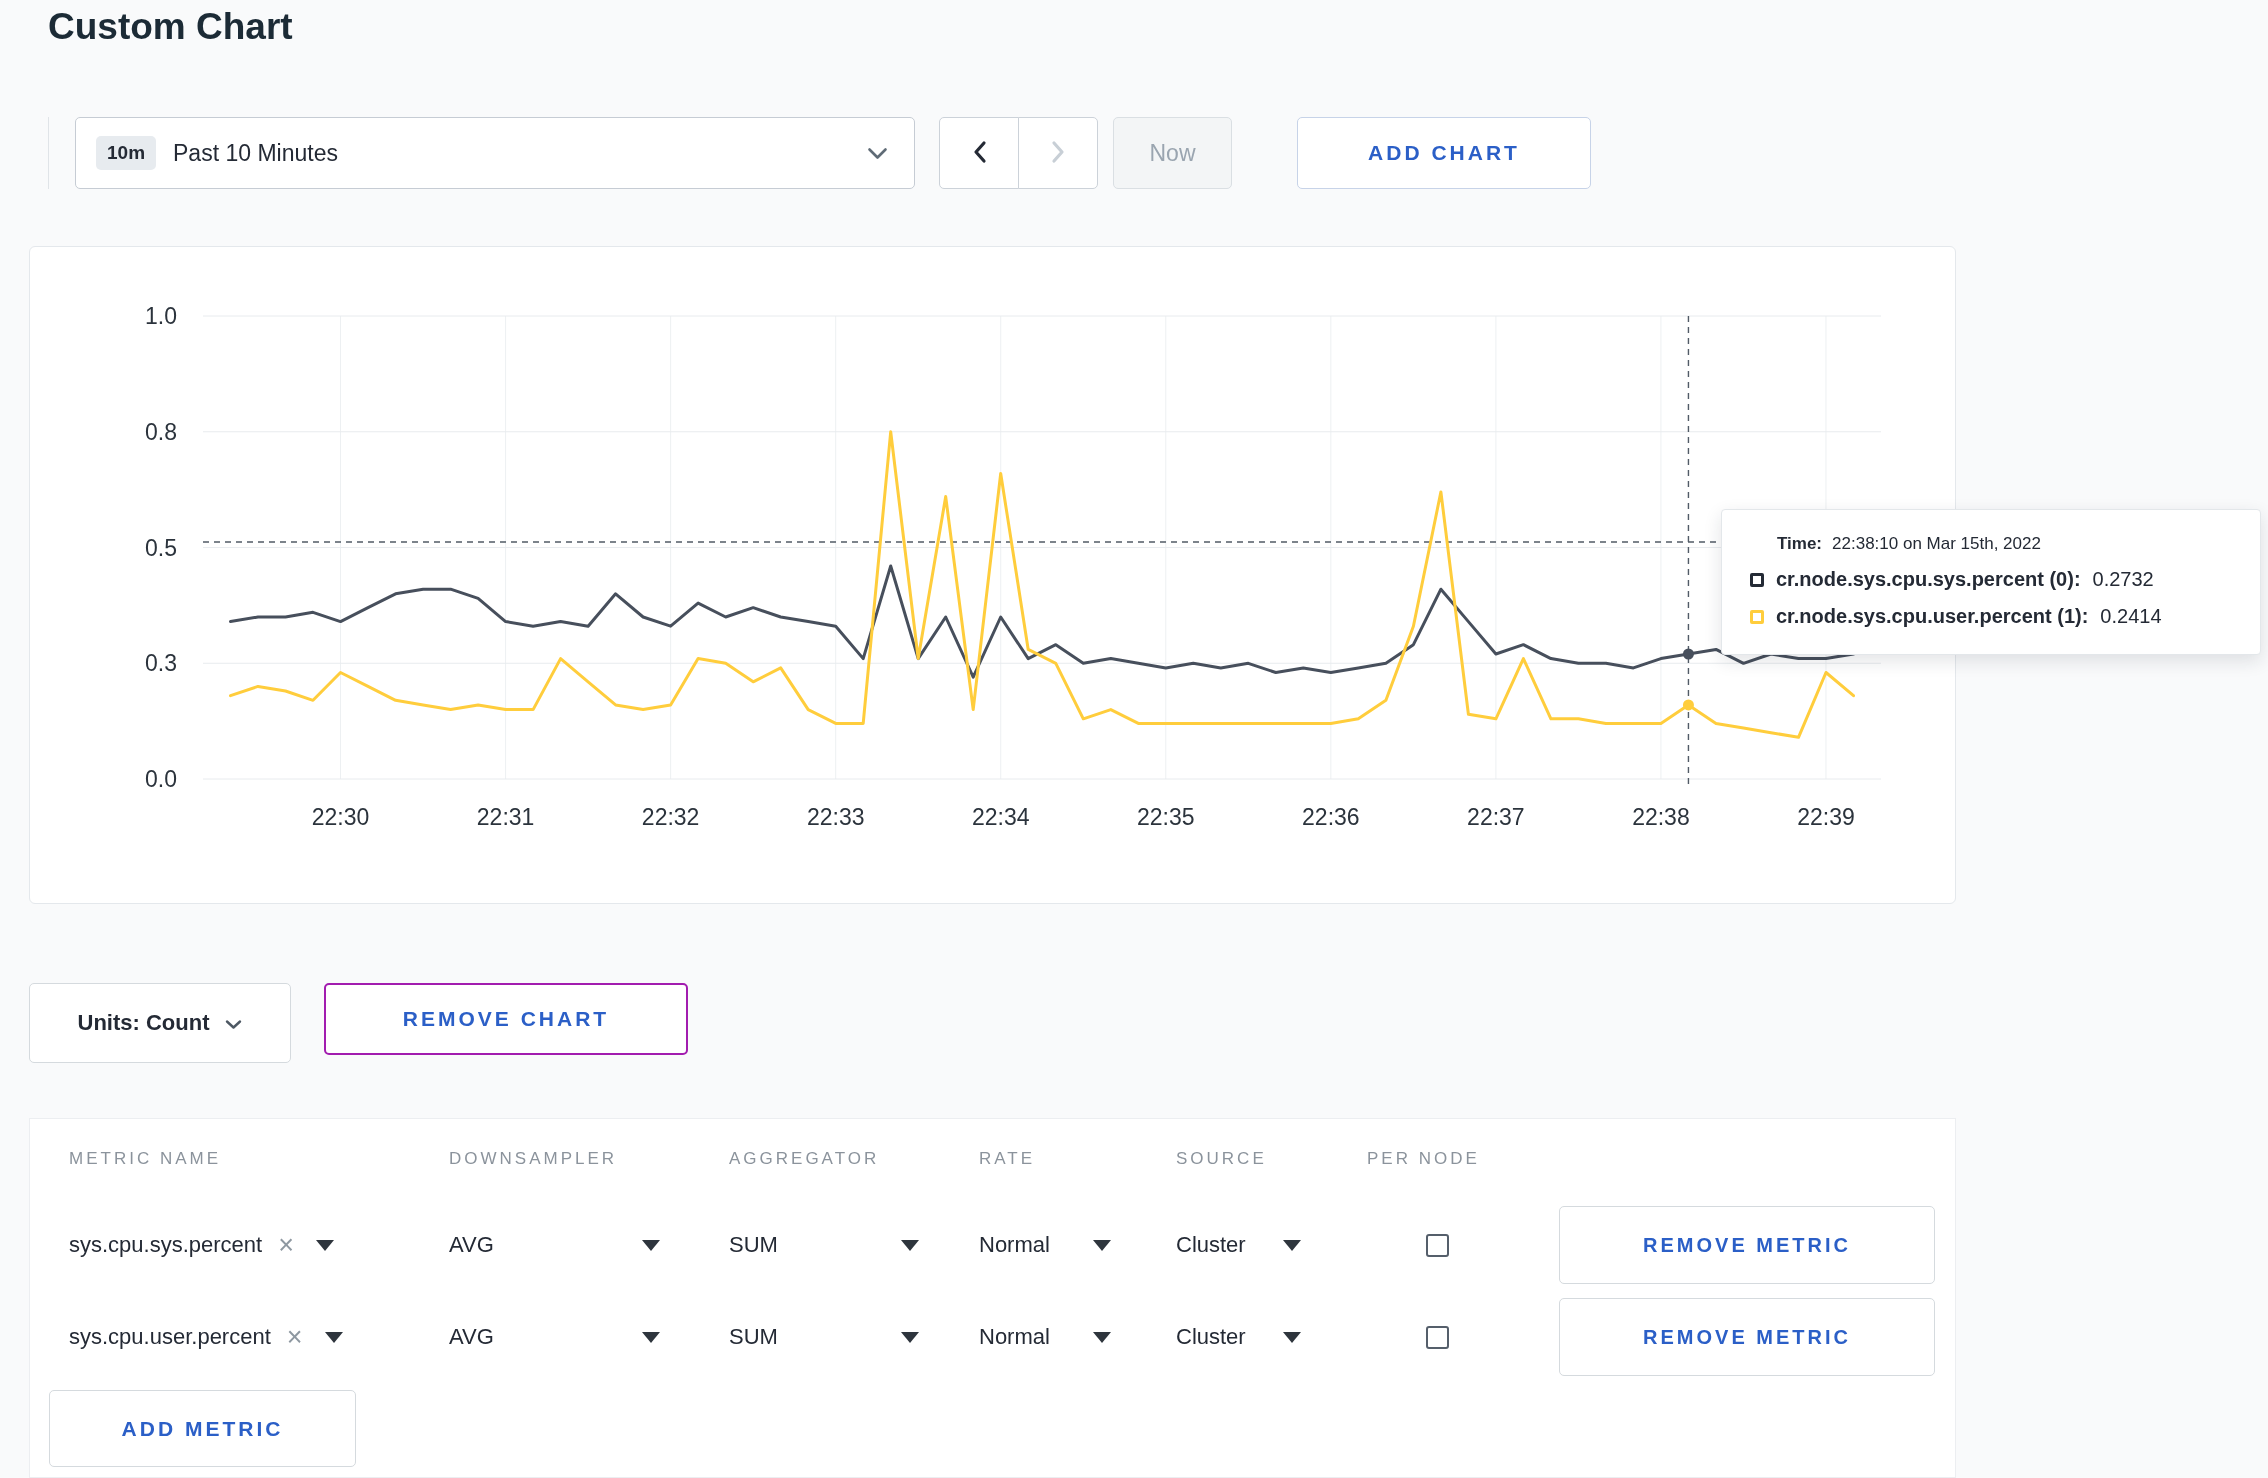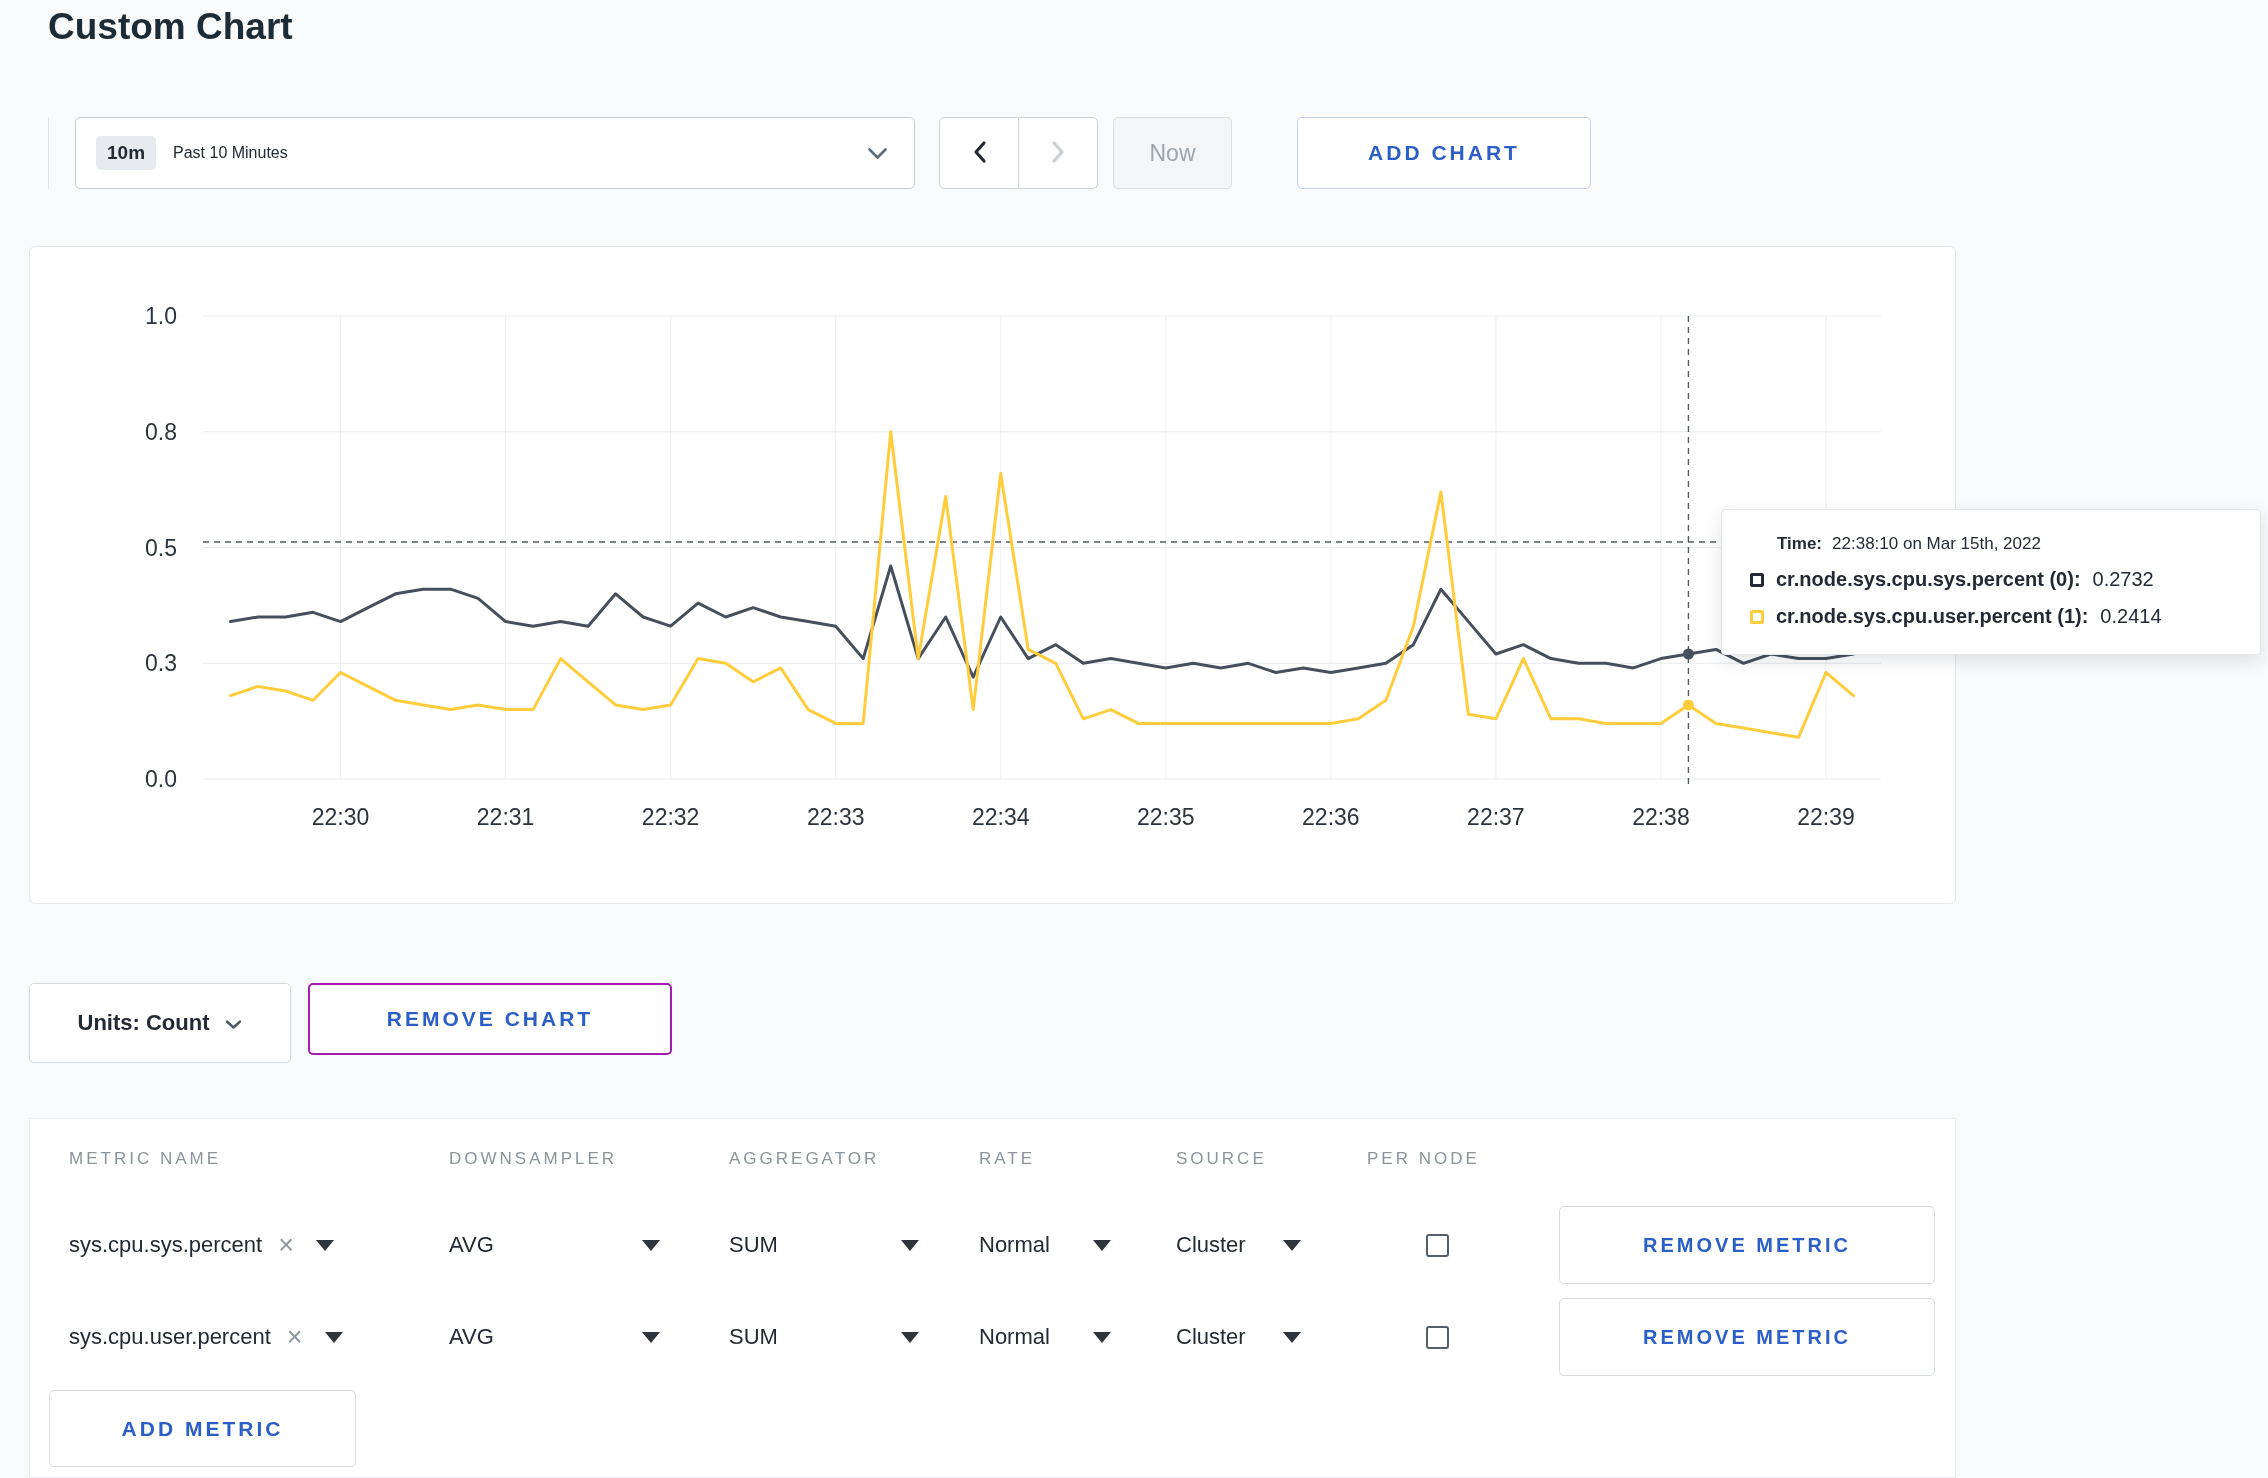--- a/index.html
+++ b/index.html
@@ -10,21 +10,21 @@
     background:#f9fafb; color:#242a35;
     font-family:"Liberation Sans", sans-serif;
   }
   .title{ position:absolute; left:48px; top:6px; margin:0; font-size:37px; font-weight:700; color:#1c2b36; }
 
   
   .toolbar{ position:absolute; left:48px; top:117px; height:72px; display:flex; align-items:stretch; }
   .toolbar-rule{ width:1px; background:#e0e4e8; margin-right:26px; }
   .range-select{ width:840px; background:#fff; border:1px solid #c6ccd4; border-radius:5px; display:flex; align-items:center; cursor:pointer; }
   .range-badge{ background:#e7ebef; border-radius:5px; font-weight:700; font-size:19px; padding:6px 11px; margin:0 17px 0 20px; }
-  .range-label{ font-size:16px; }
+  .range-label{ font-size:23px; }
   .range-caret{ margin-left:auto; margin-right:26px; display:flex; }
   .pager{ display:flex; margin-left:24px; }
   .pager-btn{ width:80px; background:#fff; border:1px solid #ccd2d9; display:flex; align-items:center; justify-content:center; padding:0; cursor:pointer; }
   .pager-btn.prev{ border-radius:5px 0 0 5px; }
   .pager-btn.next{ border-radius:0 5px 5px 0; margin-left:-1px; }
   .now-btn{ margin-left:15px; width:119px; background:#f3f5f6; border:1px solid #dadfe3; border-radius:5px; color:#9aa5b0; font-size:23px; font-family:inherit; }
   .add-chart-btn{ margin-left:65px; width:294px; background:#fff; border:1px solid #c7d3e8; border-radius:5px; color:var(--accent); font-size:21px; font-weight:700; letter-spacing:3px; font-family:inherit; cursor:pointer; }
 
   
   .chart-panel{ position:absolute; left:29px; top:246px; width:1927px; height:658px; background:#fff; border:1px solid #e4e8ec; border-radius:6px; }
@@ -34,21 +34,21 @@
   
   .tooltip{ position:absolute; left:1721px; top:509px; width:540px; background:#fff; border:1px solid #e3e7ea; border-radius:4px;
             box-shadow:0 6px 18px rgba(26,36,48,0.12); padding:24px 28px 26px 28px; z-index:5; }
   .tt-time{ font-size:17px; padding-left:27px; margin-bottom:10px; }
   .tt-time-label{ font-weight:700; margin-right:10px; }
   .tt-row{ display:flex; align-items:center; margin-top:14px; font-size:20px; }
   .tt-sq{ width:14px; height:14px; border:3px solid #242a35; border-radius:2px; margin-right:12px; flex:none; background:#fff; }
   .tt-name{ font-weight:700; margin-right:12px; }
 
   
-  .chart-footer{ position:absolute; left:29px; top:983px; display:flex; }
+  .chart-footer{ position:absolute; left:29px; top:983px; display:flex;gap:16px; }
   .units-btn{ width:262px; height:80px; background:#fff; border:1px solid #d5dade; border-radius:5px; display:flex; align-items:center; justify-content:center; gap:16px; font-size:22px; font-weight:700; color:#242a35; font-family:inherit; cursor:pointer; }
   .remove-chart-btn{ margin-left:17px; width:364px; height:72px; background:#fff; border:2px solid #a21caf; border-radius:5px; color:var(--accent); font-size:21px; font-weight:700; letter-spacing:3px; font-family:inherit; cursor:pointer; }
 
   
   .metrics-panel{ position:absolute; left:29px; top:1118px; width:1927px; height:360px; background:#fff; border:1px solid #eceef1; }
   .mt-header,.mt-row{ display:grid; grid-template-columns:380px 280px 250px 197px 191px 192px 1fr; align-items:center; padding-left:39px; }
   .mt-header{ height:80px; }
   .mt-h{ font-size:17px; font-weight:400; letter-spacing:3px; color:#8b939c; }
   .mt-row{ height:92px; font-size:22px; }
   .cell{ display:flex; align-items:center; }

